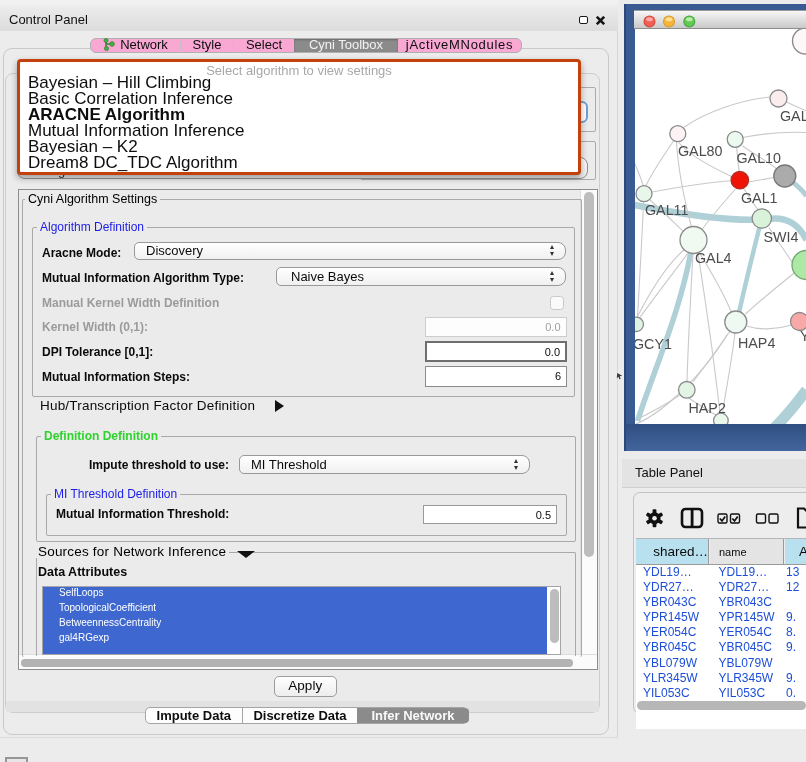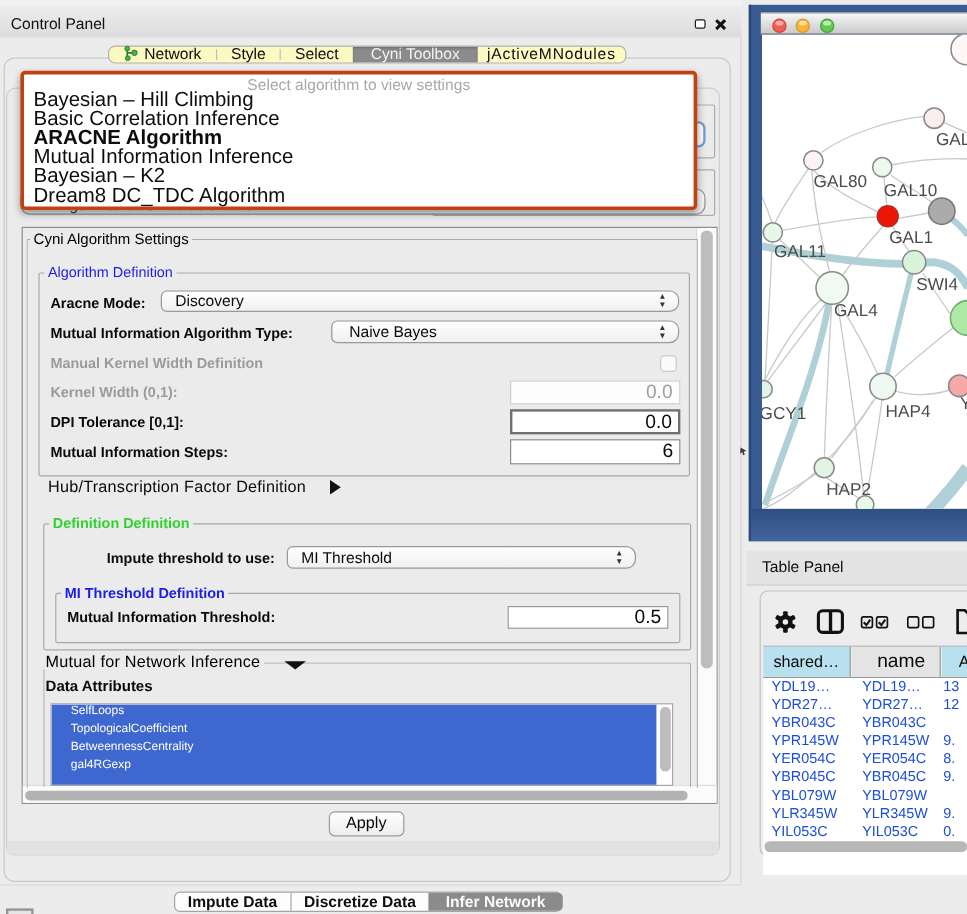--- a/index.html
+++ b/index.html
@@ -6,21 +6,21 @@
 .abs{position:absolute}
 .lbl{position:absolute;font-size:12px;font-weight:bold;color:#0a0a0a;white-space:nowrap}
 .dis{color:#9b9b9b}
 .grp{position:absolute;border:1px solid #a9a9a9;border-radius:2px}
 .gt{position:absolute;background:#ebebeb;padding:0 3px;font-size:12px;white-space:nowrap;line-height:12px}
 .combo{position:absolute;border:1px solid #999;border-radius:5px 8px 8px 5px;background:linear-gradient(#ffffff,#f0f0f0);box-sizing:border-box}
 .combo .ct{position:absolute;left:11px;top:0;bottom:0;font-size:13px;color:#0a0a0a;display:flex;align-items:center;white-space:nowrap}
 .arr{position:absolute;right:7px;width:9px;top:0;bottom:0}
 .arr:before{content:"";position:absolute;left:1px;top:calc(50% - 5.5px);border:2.8px solid transparent;border-bottom:4px solid #333;border-top:none}
 .arr:after{content:"";position:absolute;left:1px;bottom:calc(50% - 5.5px);border:2.8px solid transparent;border-top:4px solid #333;border-bottom:none}
-.fld{position:absolute;background:#fff;box-sizing:border-box;font-size:16px;color:#0a0a0a;text-align:right;padding-right:5px}
+.fld{position:absolute;background:#fff;box-sizing:border-box;font-size:11px;color:#0a0a0a;text-align:right;padding-right:5px}
 .seg{position:absolute;top:0;bottom:0;display:flex;align-items:center;justify-content:center;font-size:13px;color:#0d0d0d;white-space:nowrap;padding-bottom:2px;box-sizing:border-box}
 </style></head>
 <body>
 
 <div class="abs" style="left:0;top:0;width:618px;height:5px;background:#f1f1f1;border-bottom:1px solid #cdcdcd"></div>
 <div class="abs" style="left:0;top:5px;width:618px;height:26px;background:linear-gradient(#ededed,#dcdcdc);border-bottom:1px solid #b9b9b9"></div>
 <div class="abs" style="left:9px;top:5px;height:26px;line-height:29px;font-size:13px;color:#111">Control Panel</div>
 <div class="abs" style="left:578.5px;top:15.5px;width:9.5px;height:8px;border:1.6px solid #1a1a1a;border-radius:2px;background:#fdfdfd;box-sizing:border-box"></div>
 <svg class="abs" style="left:596px;top:15.5px" width="9" height="9" viewBox="0 0 9 9">
     <g stroke="#151515" stroke-width="2.6">
@@ -30,21 +30,21 @@
   </svg>
 <div class="abs" style="left:0;top:31px;width:617px;height:706px;background:#ececec;border-right:1px solid #d6d6d6;border-bottom:1px solid #d9d9d9"></div>
 <div class="abs" style="left:3px;top:48px;width:605.5px;height:686.5px;border:1px solid #c9c9c9;border-radius:9px;background:#ececec;box-sizing:border-box"></div>
 <div class="abs" style="left:5px;top:73px;width:594.5px;height:639.5px;border:1px solid #cdcdcd;border-radius:8px;background:#ebebeb;box-sizing:border-box"></div>
 <div class="abs" style="left:5.5px;top:701px;width:593.5px;height:11px;background:#e2e2e2"></div>
 <div class="abs" style="left:17.5px;top:189px;width:580px;height:481px;border:1px solid #8d8d8d;background:#ebebeb;box-sizing:border-box">
   <div class="abs" style="right:0;top:0;width:15.5px;height:100%;background:#fbfbfb;border-left:1px solid #ddd"></div>
   <div class="abs" style="left:0;bottom:0;width:100%;height:14px;background:#fbfbfb;border-top:1px solid #ddd"></div>
 </div>
 
-<div class="abs" style="left:90px;top:37.5px;width:432px;height:15px;background:#fef9c3;border:1px solid #b0b0b0;border-radius:6px;box-sizing:border-box">
+<div class="abs" style="left:90px;top:37.5px;width:432px;height:15px;background:#f9a8d4;border:1px solid #b0b0b0;border-radius:6px;box-sizing:border-box">
   <div class="seg" style="left:0;width:89px">
     <svg width="13" height="13" viewBox="0 0 13 13" style="margin-right:4px">
       <line x1="3" y1="3" x2="3" y2="10" stroke="#2f7d2f" stroke-width="1.4"></line>
       <line x1="3" y1="6" x2="8" y2="6" stroke="#2f7d2f" stroke-width="1.4"></line>
       <circle cx="3" cy="2.5" r="2" fill="#44b544" stroke="#2e7d2e" stroke-width="0.8"></circle>
       <circle cx="9" cy="6" r="2.3" fill="#44b544" stroke="#2e7d2e" stroke-width="0.8"></circle>
       <circle cx="3.5" cy="10.5" r="2" fill="#44b544" stroke="#2e7d2e" stroke-width="0.8"></circle>
     </svg>Network</div>
   <div class="abs" style="left:89px;top:2px;bottom:2px;width:1px;background:#c0c0c0"></div>
   <div class="seg" style="left:90px;width:52px">Style</div>
@@ -84,40 +84,40 @@
 
 <div class="grp" style="left:36px;top:436px;width:538px;height:104px"></div>
 <div class="gt" style="left:41px;top:430px;font-weight:bold;color:#2ed32e">Definition Definition</div>
 <div class="lbl" style="left:89px;top:458px">Impute threshold to use:</div>
 <div class="combo" style="left:239px;top:455px;width:291px;height:19px">
     <span class="ct">MI Threshold</span>
     <span class="arr"></span>
   </div>
 
 <div class="grp" style="left:46px;top:494px;width:519px;height:40px"></div>
-<div class="gt" style="left:51px;top:488px;font-weight:bold;color:#1c1ce8">MI Threshold Definition</div>
+<div class="gt" style="left:51px;top:488px;font-weight:normal;color:#1c1ce8">MI Threshold Definition</div>
 <div class="lbl" style="left:56px;top:507px">Mutual Information Threshold:</div>
 <div class="fld" style="left:423px;top:504.5px;width:134px;height:19.5px;line-height:18px;border:1px solid #999">0.5</div>
 
 <div class="grp" style="left:36px;top:552px;width:538px;height:103px;border-bottom:none;border-bottom-left-radius:0;border-bottom-right-radius:0"></div>
-<div class="gt" style="left:35px;top:546px;font-size:13.5px;letter-spacing:0.2px">Mutual for Network Inference</div>
+<div class="gt" style="left:35px;top:546px;font-size:13.5px;letter-spacing:0.2px">Sources for Network Inference</div>
 <div class="abs" style="left:237px;top:550.5px;width:0;height:0;border-top:7.5px solid #111;border-left:9px solid transparent;border-right:9px solid transparent"></div>
 <div class="lbl" style="left:38px;top:565px;font-size:12.5px">Data Attributes</div>
 <div class="abs" style="left:42px;top:586px;width:519px;height:69px;border:1px solid #a5a5a5;background:#fff;box-sizing:border-box;overflow:hidden">
   <div class="abs" style="left:0;top:0;width:504px;height:69px;background:#3e68cf"></div>
   <div class="abs" style="left:16px;top:-1.8px;font-size:10px;color:#fff;line-height:15.1px;white-space:nowrap">SelfLoops<br>TopologicalCoefficient<br>BetweennessCentrality<br>gal4RGexp</div>
   <div class="abs" style="left:507px;top:2px;width:9px;height:54px;border-radius:4.5px;background:#bdbdbd"></div>
 </div>
 
 <div class="abs" style="left:584px;top:192px;width:9.5px;height:365px;border-radius:4.75px;background:#bdbdbd"></div>
 <div class="abs" style="left:20.5px;top:659px;width:552.5px;height:7.5px;border-radius:3.75px;background:#b3b3b3"></div>
 
 <div class="abs" style="left:273.5px;top:676px;width:63.5px;height:20.5px;border:1px solid #9c9c9c;border-radius:5px;background:linear-gradient(#ffffff,#ededed);box-sizing:border-box;text-align:center;line-height:18.5px;font-size:13.5px;color:#0a0a0a">Apply</div>
 
-<div class="abs" style="left:144.5px;top:743px;width:323.5px;height:17px;background:#fdfdfd;border:1px solid #a5a5a5;border-radius:5px;box-sizing:border-box">
+<div class="abs" style="left:144.5px;top:707px;width:323.5px;height:17px;background:#fdfdfd;border:1px solid #a5a5a5;border-radius:5px;box-sizing:border-box">
   <div class="seg" style="left:0;width:96.5px;font-weight:bold;padding-bottom:0">Impute Data</div>
   <div class="abs" style="left:96.5px;top:0;bottom:0;width:1px;background:#a5a5a5"></div>
   <div class="seg" style="left:97.5px;width:114px;font-weight:bold;padding-bottom:0">Discretize Data</div>
   <div class="seg" style="left:211.5px;width:112px;font-weight:bold;background:#8b8b8b;color:#fafafa;border-radius:0 4px 4px 0;padding-bottom:0">Infer Network</div>
 </div>
 
 <div class="abs" style="left:5px;top:757px;width:19px;height:12px;border:2px solid #969696;background:#e6e6e6"></div>
 
 <div class="abs" style="left:360px;top:87px;width:234px;height:43px;border:1px solid #ababab;border-radius:2px"></div>
 <div class="abs" style="left:430px;top:100.5px;width:157.5px;height:22px;border:2.5px solid #6f9fd8;border-radius:6px;background:#fff;box-sizing:border-box"></div>
@@ -245,22 +245,22 @@
     <rect x="136" y="22" width="9" height="9" rx="1.5"></rect>
   </g>
   <g fill="none" stroke="#111" stroke-width="1.7">
     <path d="M 86.8,26.5 l 2.2,2.4 l 3.2,-4.5"></path>
     <path d="M 99.3,26.5 l 2.2,2.4 l 3.2,-4.5"></path>
   </g>
   <path d="M 165,16.5 h 6 l 5,5 v 14 h -11 z" fill="none" stroke="#111" stroke-width="2.2"></path>
 </svg>
 
 <div class="abs" style="left:635.5px;top:537.5px;width:170.5px;height:27.5px;border-top:1px solid #b5b5b5;border-bottom:1px solid #9a9a9a;box-sizing:border-box;overflow:hidden">
-  <div class="abs" style="left:0;top:0;width:73.5px;height:27.5px;background:#b9e0ef;border-right:1px solid #9a9a9a;text-align:left;line-height:26px;font-size:13.5px;color:#0a0a0a;padding-left:9px;box-sizing:border-box">shared…</div>
-  <div class="abs" style="left:74.5px;top:0;width:74px;height:27.5px;background:#e4e4e4;border-right:1px solid #9a9a9a;text-align:center;line-height:26px;font-size:16px;color:#0a0a0a;padding-left:9px;box-sizing:border-box">name</div>
+  <div class="abs" style="left:0;top:0;width:73.5px;height:27.5px;background:#b9e0ef;border-right:1px solid #9a9a9a;text-align:right;line-height:26px;font-size:13.5px;color:#0a0a0a;padding-left:9px;box-sizing:border-box">shared…</div>
+  <div class="abs" style="left:74.5px;top:0;width:74px;height:27.5px;background:#e4e4e4;border-right:1px solid #9a9a9a;text-align:left;line-height:26px;font-size:11px;color:#0a0a0a;padding-left:9px;box-sizing:border-box">name</div>
   <div class="abs" style="left:149.5px;top:0;width:21px;height:27.5px;background:#b9e0ef;line-height:26px;font-size:13.5px;color:#0a0a0a;padding-left:14px">A</div>
 </div>
 
 <div class="abs" style="left:635.5px;top:565px;width:170.5px;height:164px;background:#fff;overflow:hidden;font-size:12px;color:#1d4ed8">
   <div class="abs" style="left:7.5px;top:0;line-height:15.1px;white-space:nowrap">YDL19…<br>YDR27…<br>YBR043C<br>YPR145W<br>YER054C<br>YBR045C<br>YBL079W<br>YLR345W<br>YIL053C</div>
   <div class="abs" style="left:83px;top:0;line-height:15.1px;white-space:nowrap">YDL19…<br>YDR27…<br>YBR043C<br>YPR145W<br>YER054C<br>YBR045C<br>YBL079W<br>YLR345W<br>YIL053C</div>
   <div class="abs" style="left:150.5px;top:0;line-height:15.1px;white-space:nowrap">13<br>12<br>&nbsp;<br>9.<br>8.<br>9.<br>&nbsp;<br>9.<br>0.</div>
 </div>
 
 <div class="abs" style="left:637px;top:700.5px;width:169px;height:9.5px;border-radius:5px;background:#b7b7b7"></div>

